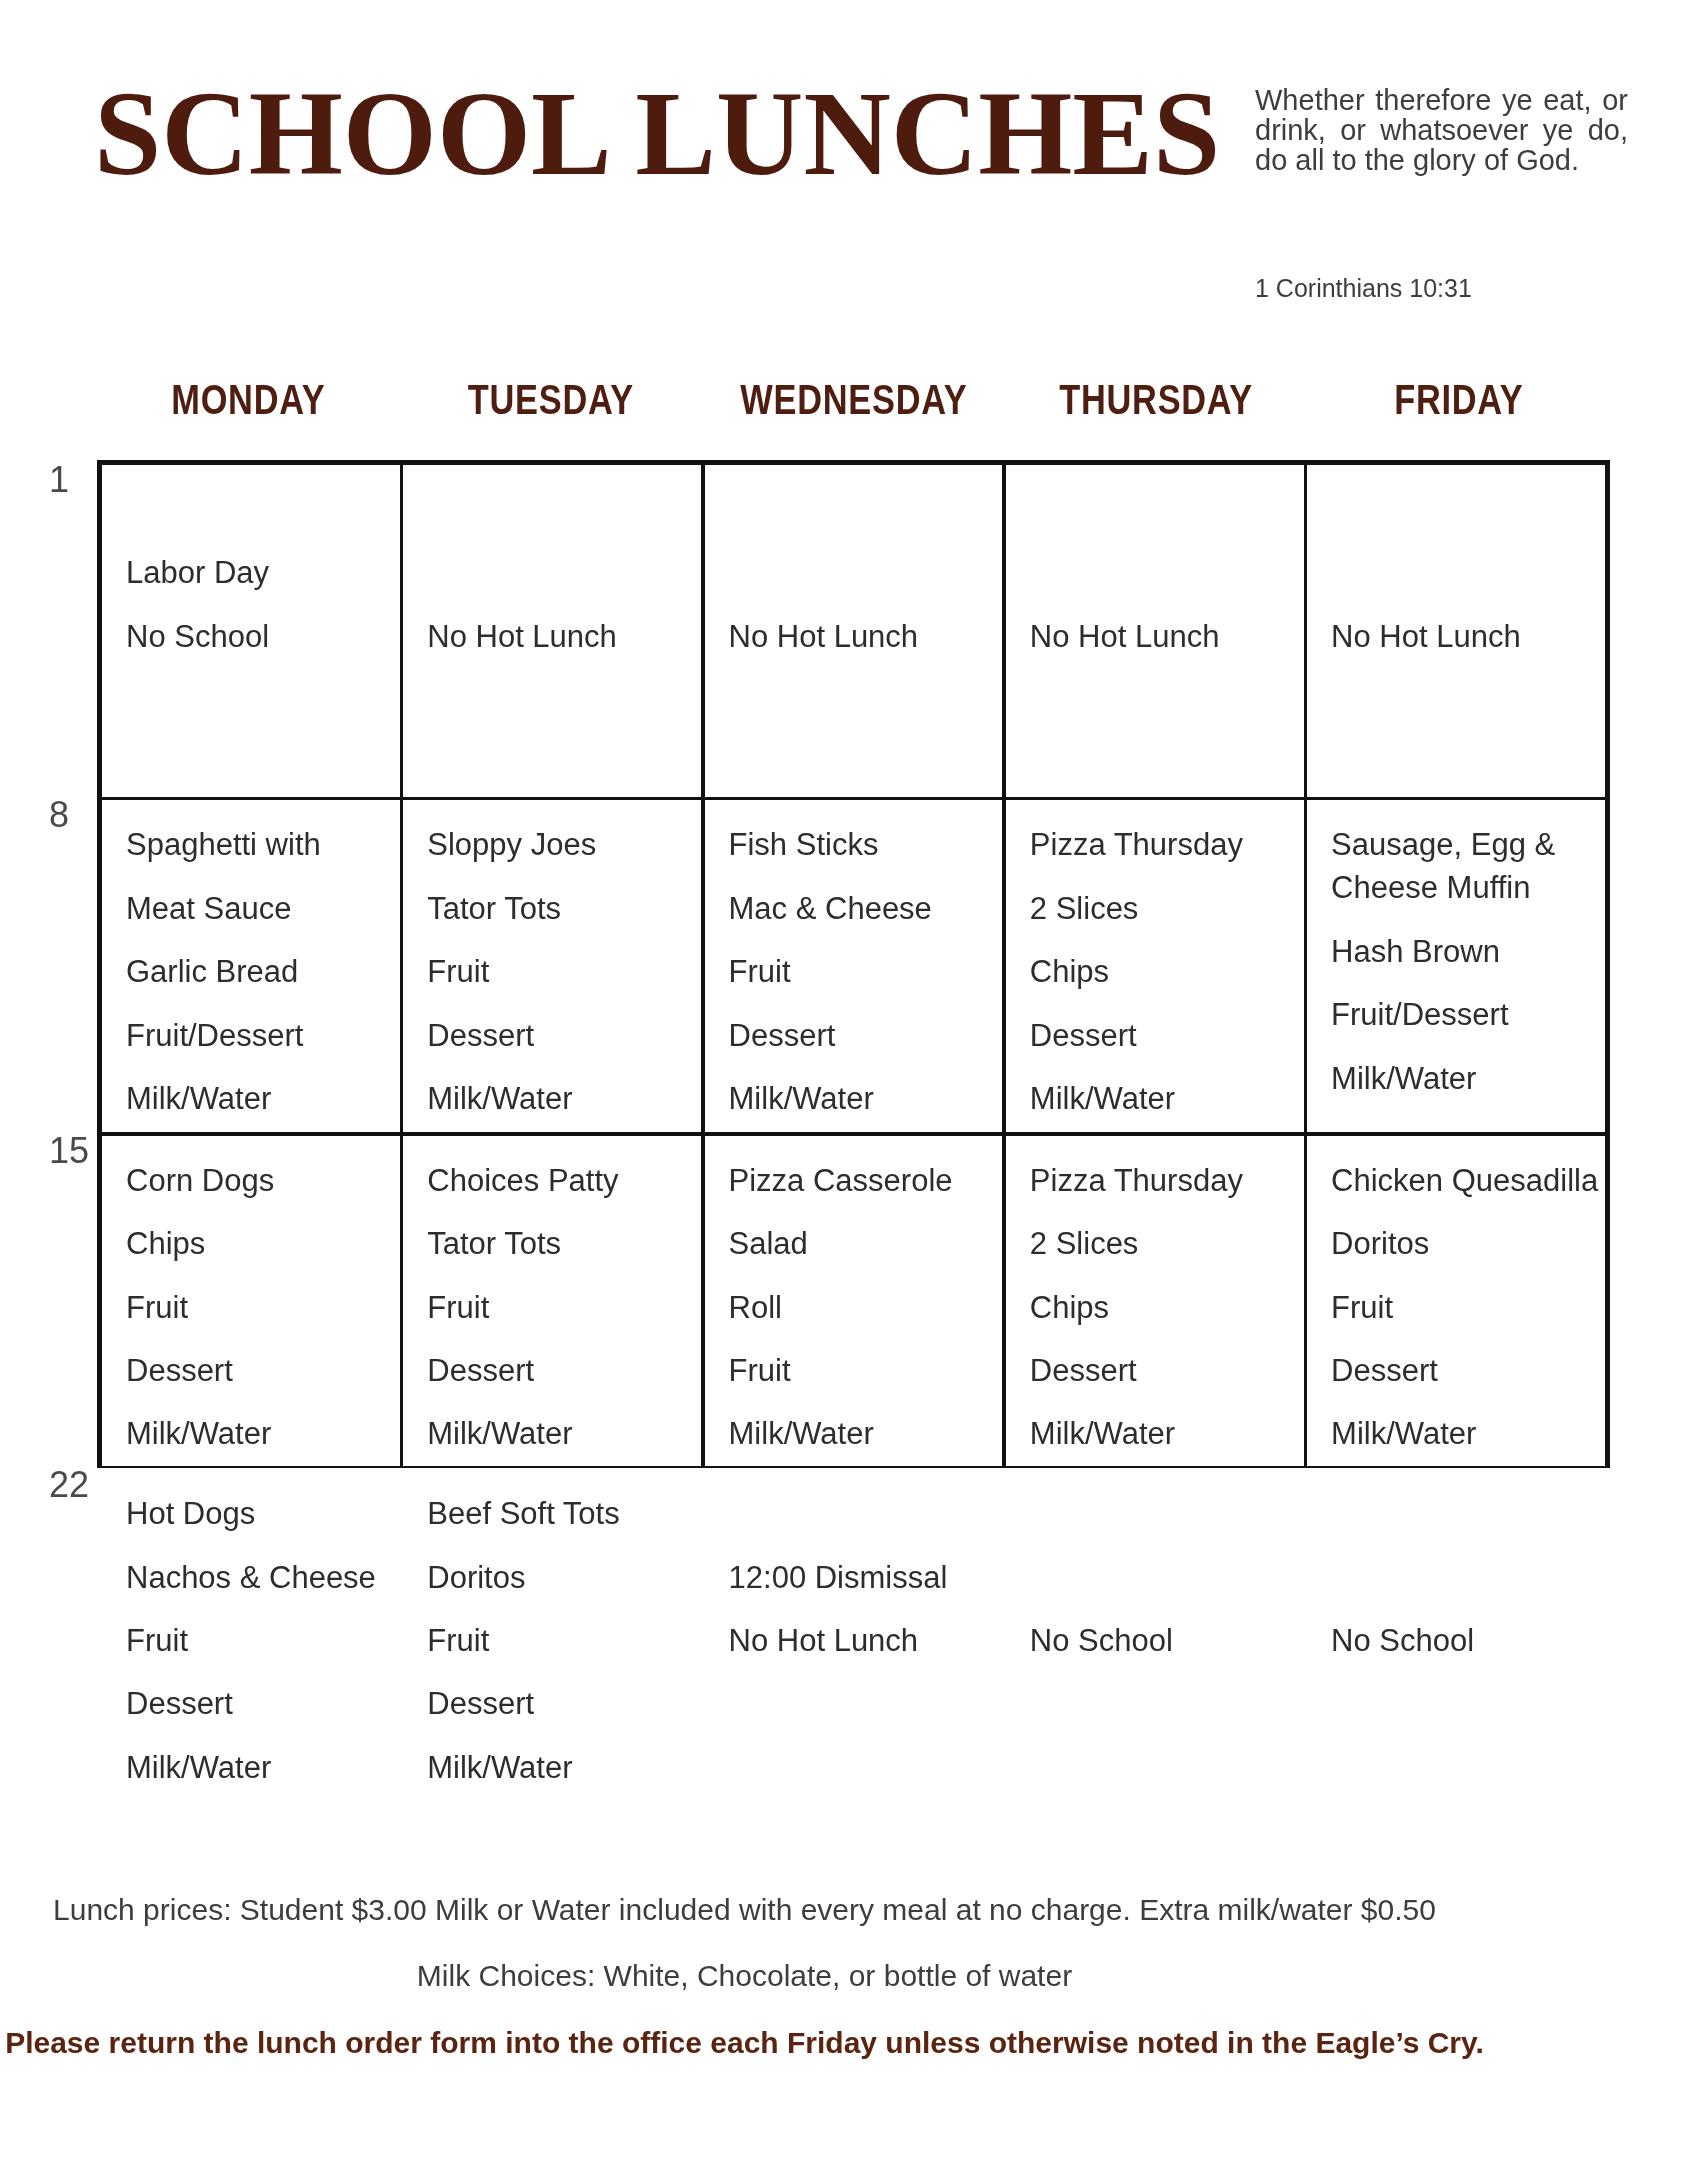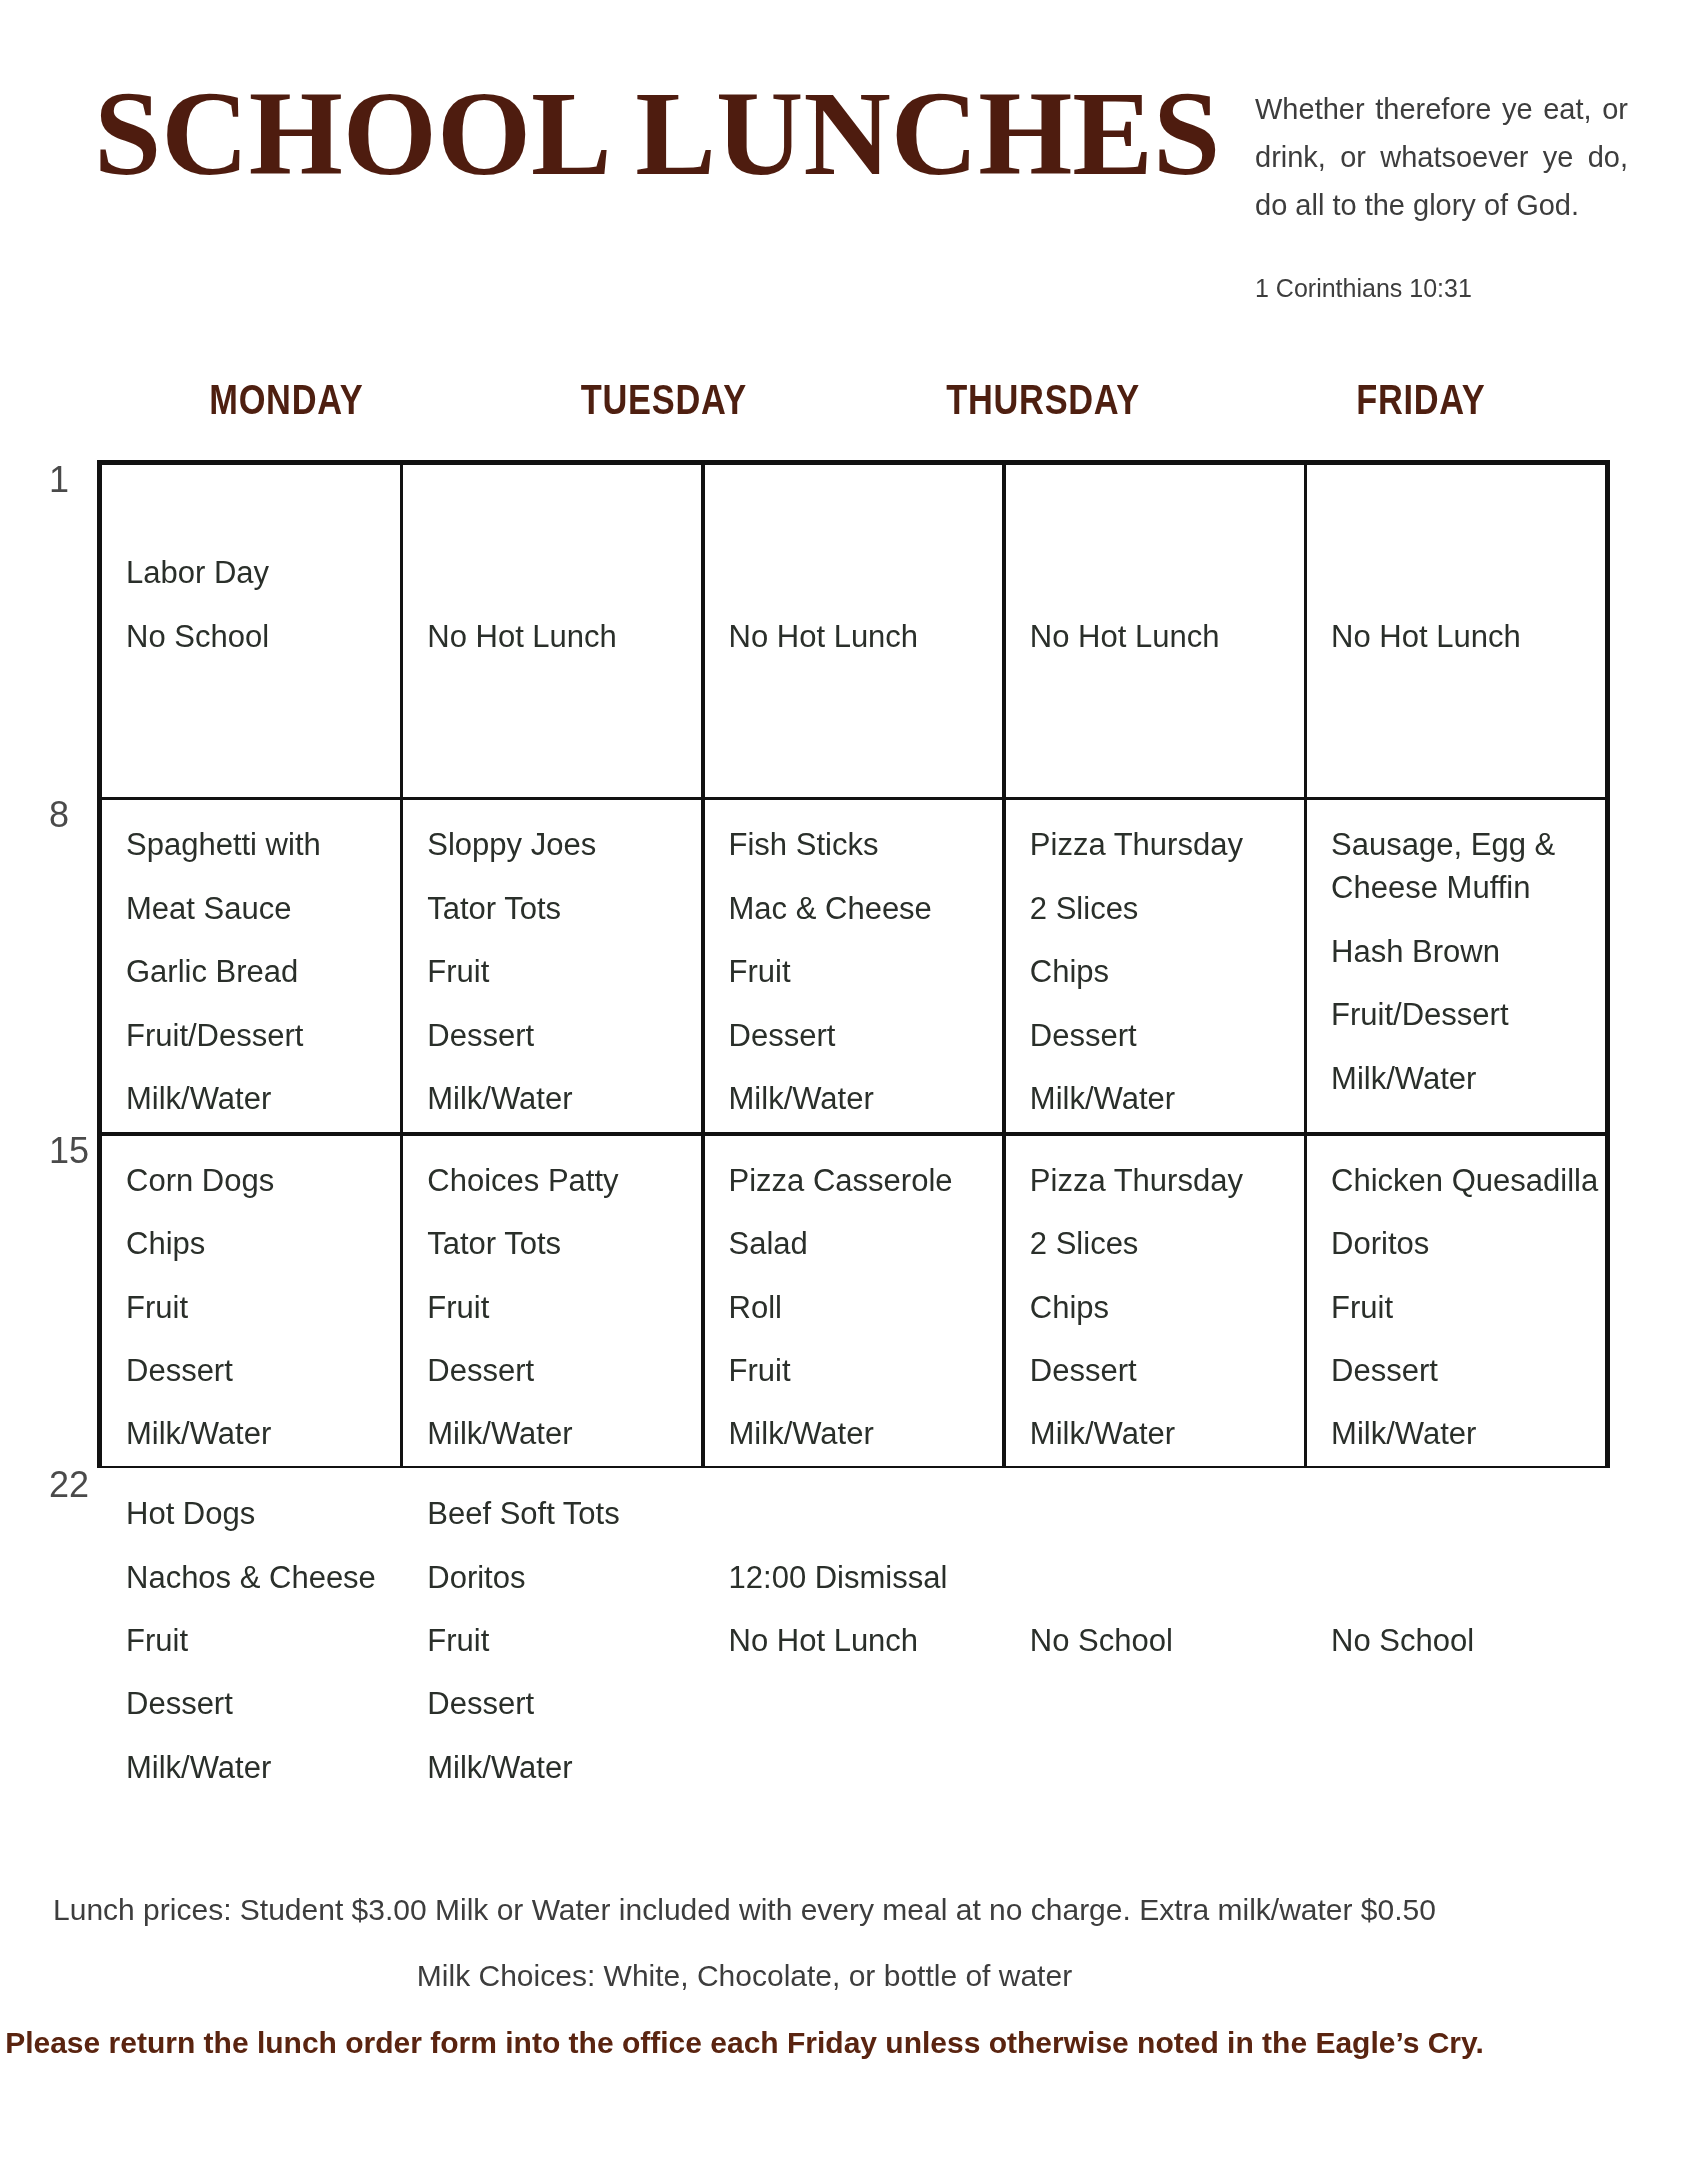--- a/index.html
+++ b/index.html
@@ -12,21 +12,21 @@
     font-family:"Liberation Serif",serif;font-weight:700;font-size:121px;
     color:#4e1c0f;line-height:1.15;white-space:nowrap;
   }
   .subtitle{
     position:absolute;left:97px;top:230px;
     font-family:"Liberation Serif",serif;font-weight:400;font-size:70px;
     color:#4e1c0f;white-space:nowrap;
   }
   .verse{
     position:absolute;left:1255px;top:85px;width:373px;
-    font-size:29px;line-height:48px;color:#3d3d3d;text-align:justify;
+    font-size:29px;line-height:30px;color:#3d3d3d;text-align:justify;
   }
   .verse-ref{
     position:absolute;left:1255px;top:274px;
     font-size:25px;color:#3d3d3d;
   }
   .day-headers{
     position:absolute;left:97px;top:375px;width:1513px;display:flex;
   }
   .day-header{flex:1;text-align:center;}
   .day-header>span{
@@ -62,20 +62,21 @@
 <div class="page">
 
   <div class="title">SCHOOL LUNCHES</div>
 
   <div class="verse">Whether therefore ye eat, or drink, or whatsoever ye do, do all to the glory of God.</div>
   <div class="verse-ref">1 Corinthians 10:31</div>
 
   <div class="day-headers">
       <div class="day-header"><span>MONDAY</span></div>
       <div class="day-header"><span>TUESDAY</span></div>
+      <div class="day-header"><span>WEDNESDAY</span></div>
       <div class="day-header"><span>THURSDAY</span></div>
       <div class="day-header"><span>FRIDAY</span></div>
     </div>
 
   <div class="cal">
       <div class="cell">
         <div class="item"></div>
         <div class="item">Labor Day</div>
         <div class="item">No School</div>
       </div>

